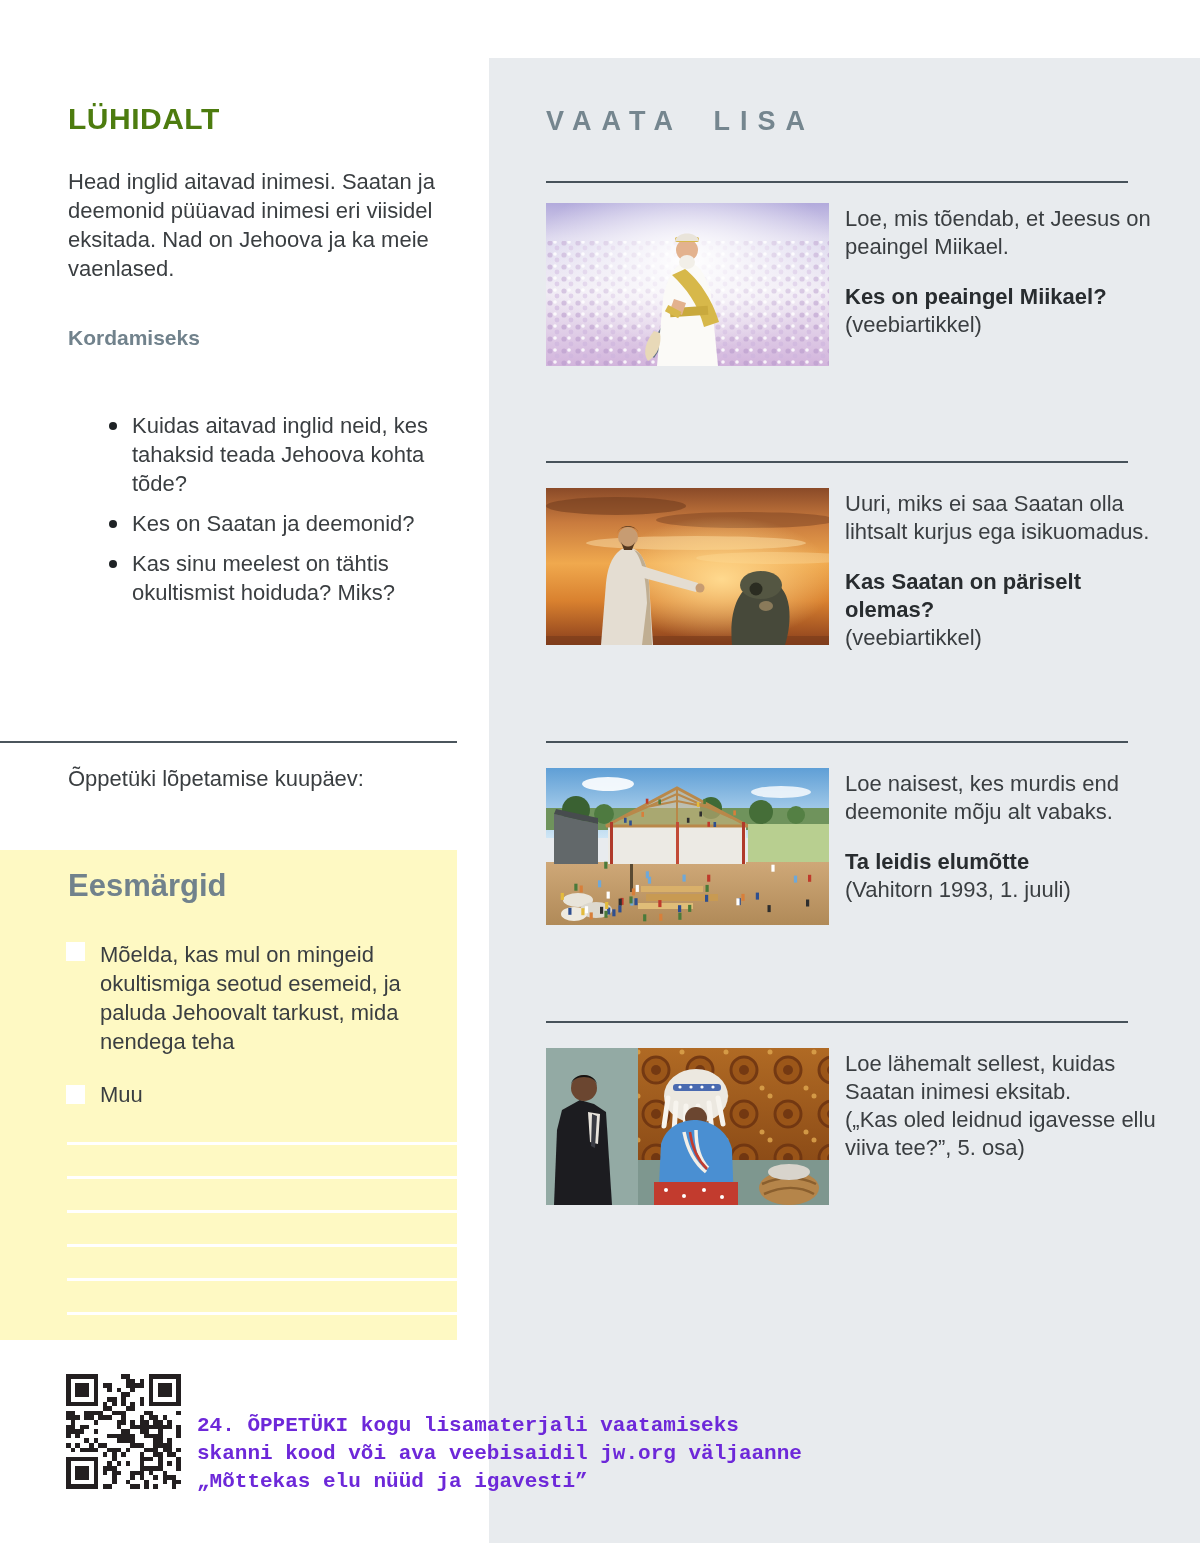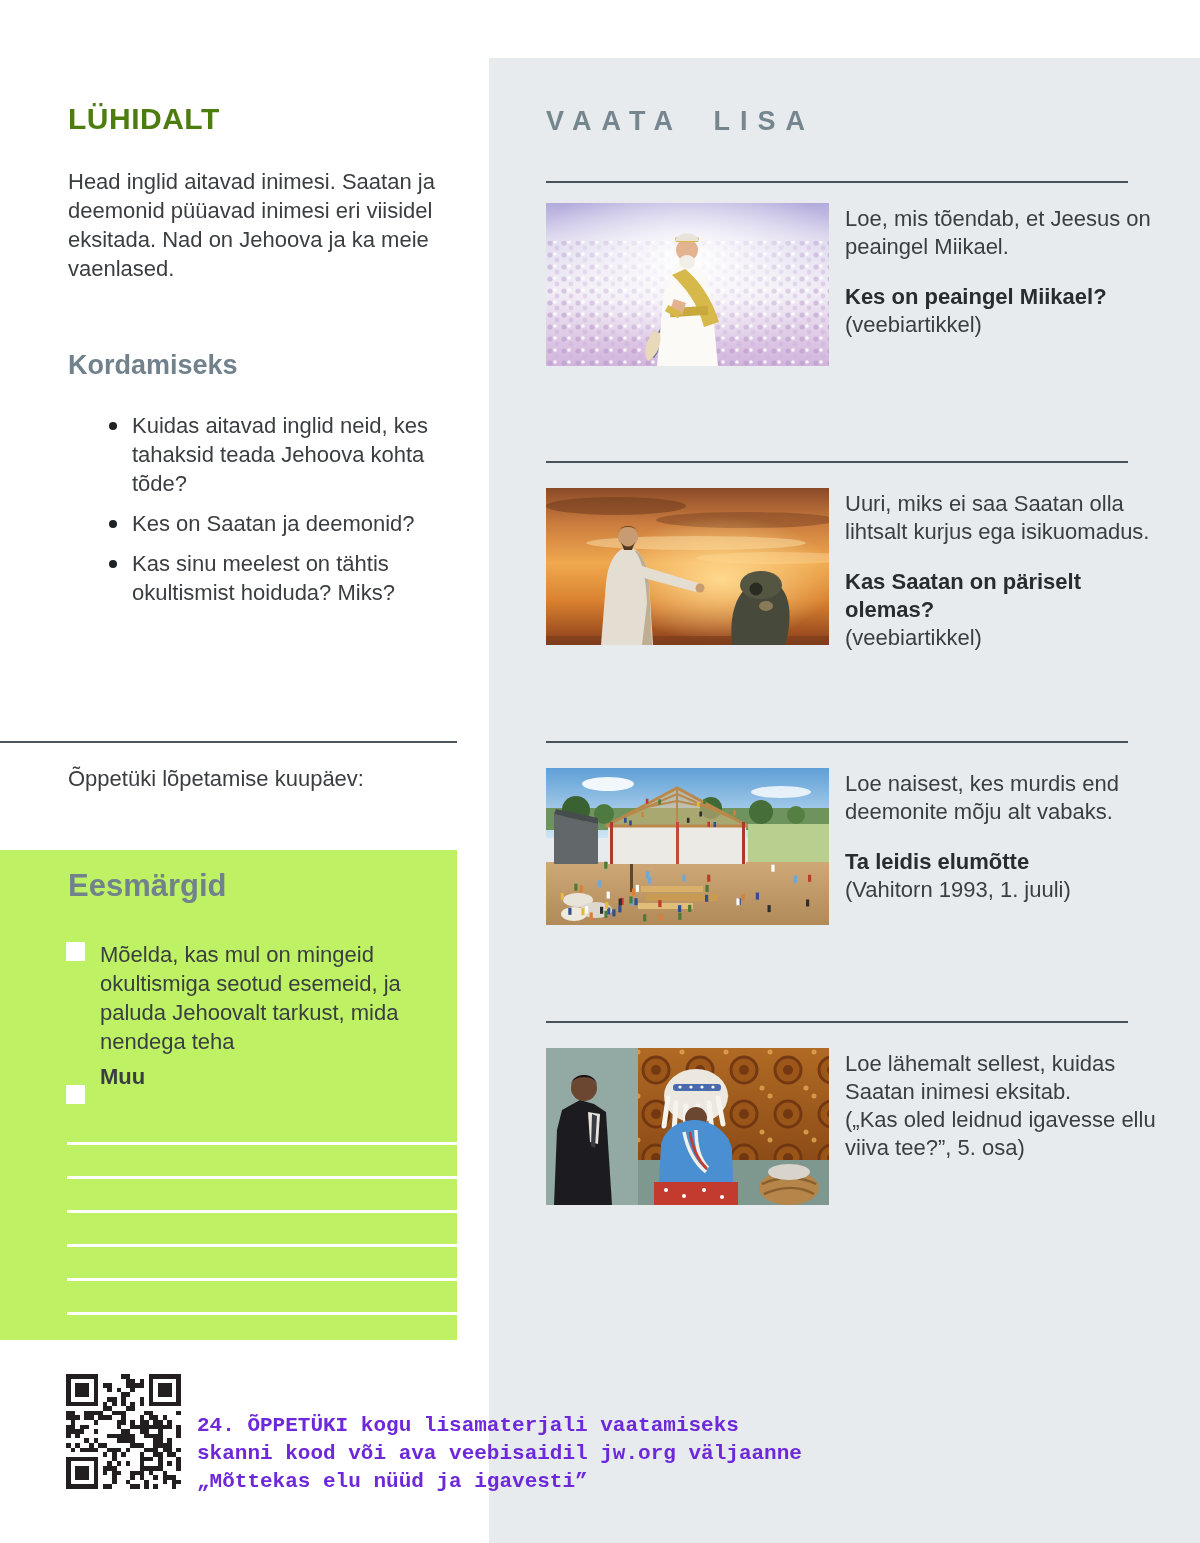--- a/index.html
+++ b/index.html
@@ -3,36 +3,36 @@
 <meta charset="utf-8">
 <style>
   html,body{margin:0;padding:0;background:#ffffff;}
   .page{position:relative;width:1200px;height:1543px;background:#ffffff;overflow:hidden;
         font-family:"Liberation Sans","DejaVu Sans",sans-serif;color:#3a3e41;}
 
   
   .brief-title{position:absolute;left:68px;top:102px;font-size:30px;font-weight:800;
                letter-spacing:.5px;color:#4d7c0f;}
   .brief-text{position:absolute;left:68px;top:167px;width:382px;font-size:22px;line-height:29px;color:#3a3e41;}
-  .review-title{position:absolute;left:68px;top:326px;font-size:27px;font-weight:700;color:#71828c;margin-top:24px;}
+  .review-title{position:absolute;left:68px;top:326px;font-size:21px;font-weight:700;color:#71828c;}
   .review-list{position:absolute;left:68px;top:394px;width:392px;margin:17px;padding:0;list-style:none;}
   .review-list li{position:relative;padding-left:47px;font-size:22px;line-height:29px;margin-bottom:11px;}
   .review-list li::before{content:"";position:absolute;left:24px;top:11px;width:8px;height:8px;
                border-radius:50%;background:#1e2225;}
   .left-rule{position:absolute;left:0;top:741px;width:457px;height:2px;background:#4b555c;}
   .date-label{position:absolute;left:68px;top:766px;font-size:22px;color:#3a3e41;}
 
-  .goals-box{position:absolute;left:0;top:850px;width:457px;height:490px;background:#bef264;}
+  .goals-box{position:absolute;left:0;top:850px;width:457px;height:490px;background:#fef9c3;}
   .goals-title{position:absolute;left:68px;top:18px;font-size:31px;font-weight:700;color:#71828c;}
   .goal-check{position:absolute;width:19px;height:19px;background:#ffffff;}
   .goal-check.c1{left:66px;top:92px;}
   .goal-check.c2{left:66px;top:235px;}
   .goal-label{position:absolute;font-size:22px;line-height:29px;color:#3a3e41;}
   .goal-label.g1{left:100px;top:90px;width:332px;}
-  .goal-label.g2{left:100px;top:212px;width:332px;font-weight:bold;}
+  .goal-label.g2{left:100px;top:230px;width:332px;}
   .write-line{position:absolute;left:67px;width:390px;height:3px;background:#ffffff;}
 
   
   .panel{position:absolute;left:489px;top:58px;width:711px;height:1536px;background:#e8ebee;}
   .panel-title{position:absolute;left:57px;top:48px;font-size:27px;font-weight:700;
                letter-spacing:10px;word-spacing:14px;color:#75868f;}
   .rule{position:absolute;left:57px;width:582px;height:2px;background:#47525a;}
   .r1{top:123px}.r2{top:403px}.r3{top:683px}.r4{top:963px}
   .media-item{position:absolute;left:57px;width:620px;}
   .i1{top:145px}.i2{top:430px}.i3{top:710px}.i4{top:990px}

